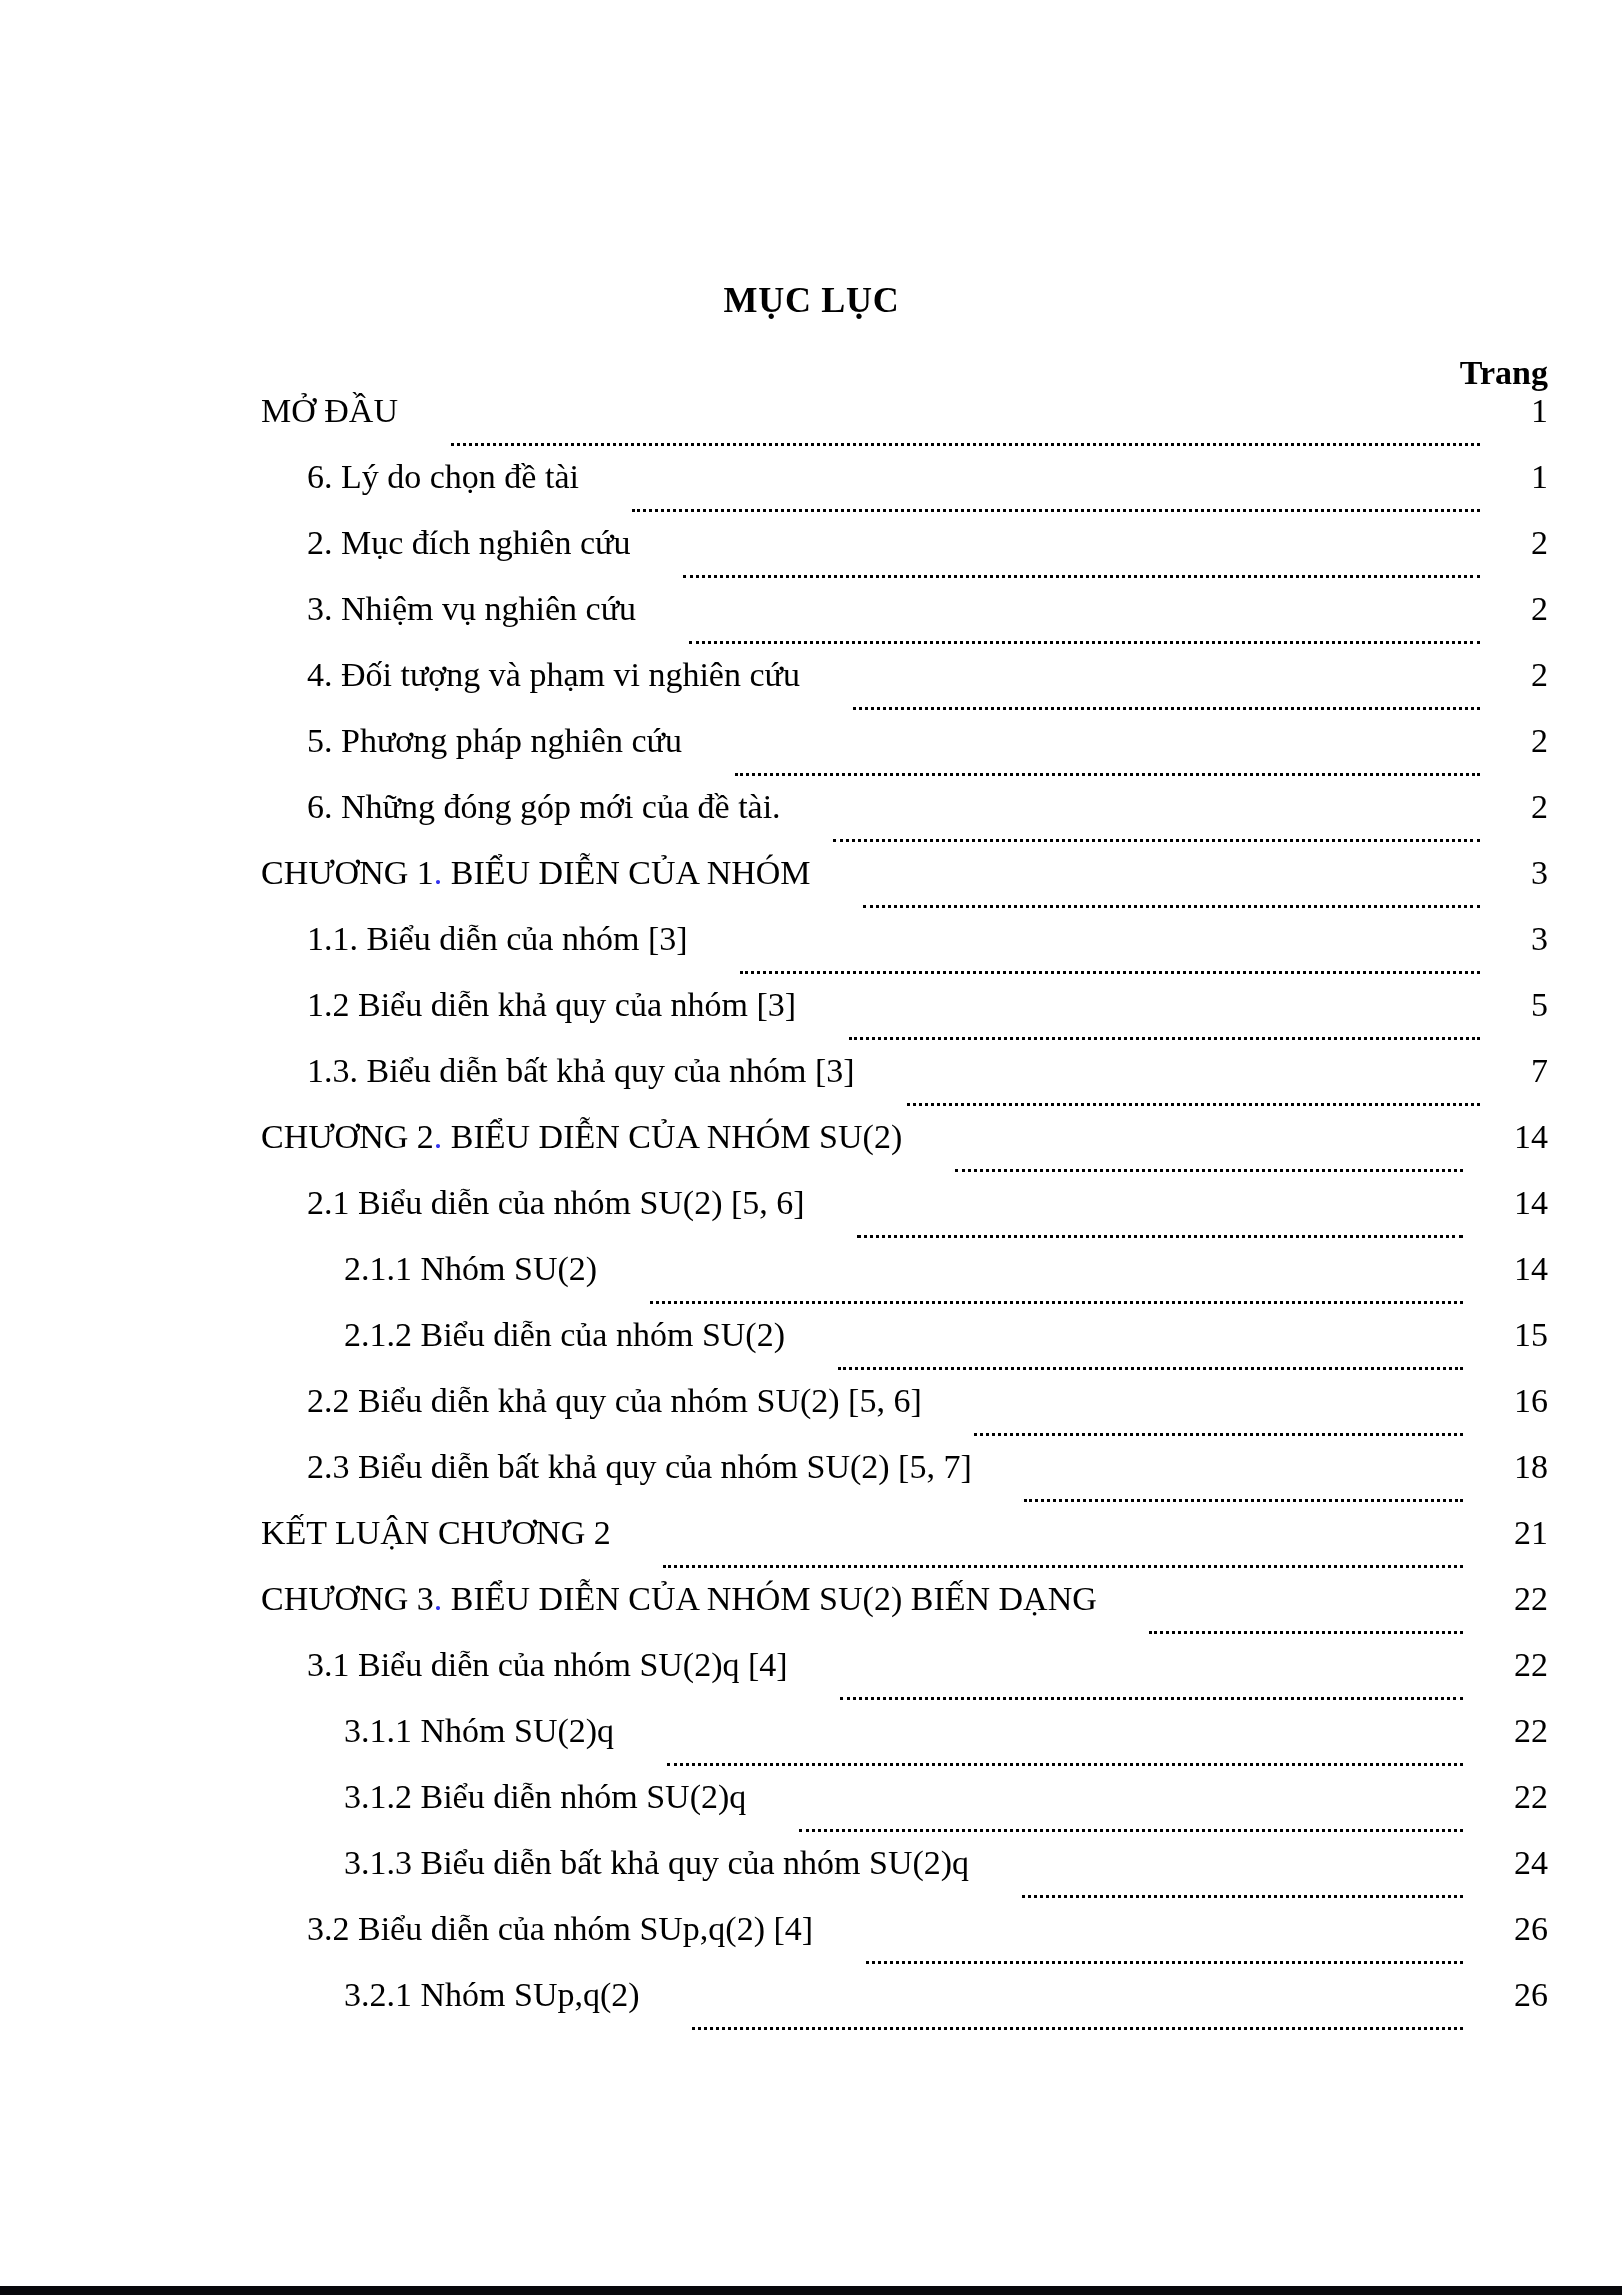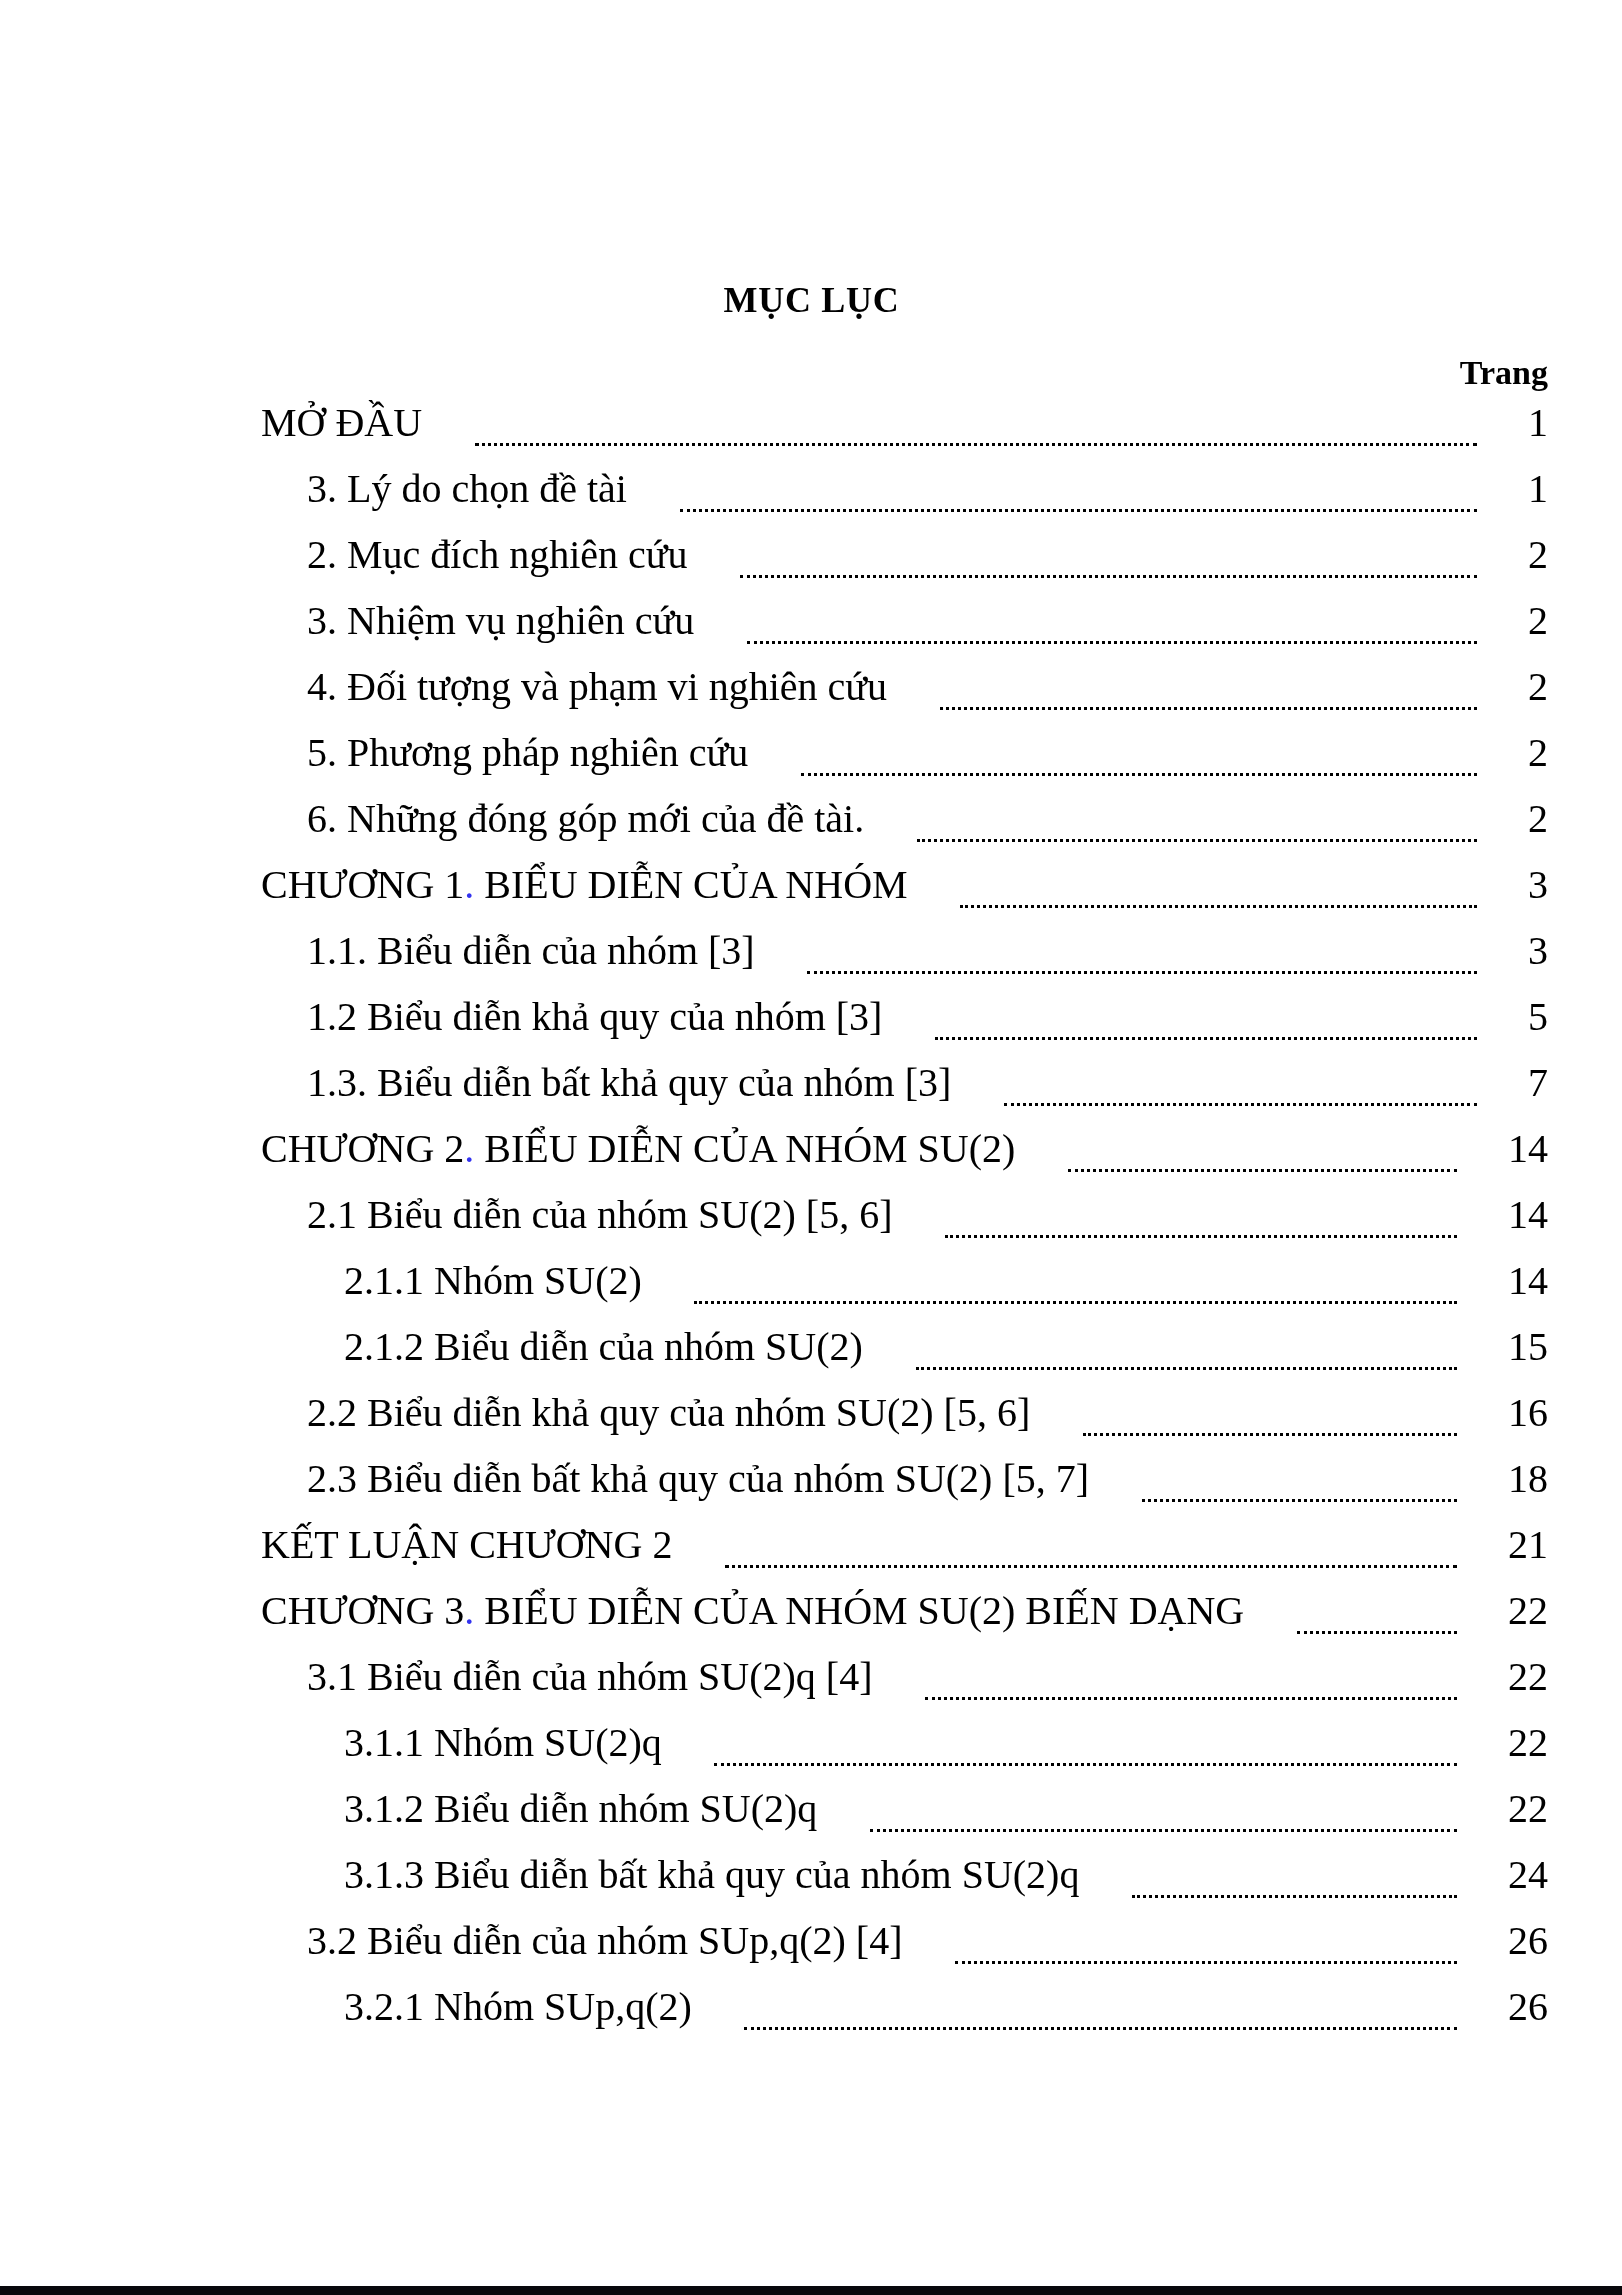--- a/index.html
+++ b/index.html
@@ -29,22 +29,22 @@
     margin-top: 35px;
     font-size: 34px;
     line-height: 35px;
     font-weight: bold;
     text-align: right;
   }
   .toc { margin-top: 0; }
   .toc-row {
     height: 66px;
     display: flex;
-    align-items: center;
-    font-size: 40px;
+    align-items: flex-start;
+    font-size: 34px;
     gap: 44px;
   }
   .toc-row .label { line-height: 42px; white-space: pre; }
   .lvl1 { padding-left: 46px; }
   .lvl2 { padding-left: 83px; }
   .leader {
     flex: 1;
     align-self: flex-end;
     border-bottom: 3.4px dotted #000;
     margin: 0 6.7px 10px 8.7px;
@@ -65,21 +65,21 @@
   <h1 class="title">MỤC LỤC</h1>
   <div class="content">
     <div class="trang">Trang</div>
     <div class="toc">
         <div class="toc-row lvl0">
     <span class="label"><span class="t-pre"></span><span class="t-dot" style="color: rgb(51, 51, 240);"></span><span class="t-post">MỞ ĐẦU</span></span>
     <span class="leader"></span>
     <span class="t-page">1</span>
   </div>
         <div class="toc-row lvl1">
-    <span class="label"><span class="t-pre"></span><span class="t-dot" style="color: rgb(51, 51, 240);"></span><span class="t-post">3. Lý do chọn đề tài</span></span>
+    <span class="label"><span class="t-pre"></span><span class="t-dot" style="color: rgb(51, 51, 240);"></span><span class="t-post">6. Lý do chọn đề tài</span></span>
     <span class="leader"></span>
     <span class="t-page">1</span>
   </div>
         <div class="toc-row lvl1">
     <span class="label"><span class="t-pre"></span><span class="t-dot" style="color: rgb(51, 51, 240);"></span><span class="t-post">2. Mục đích nghiên cứu</span></span>
     <span class="leader"></span>
     <span class="t-page">2</span>
   </div>
         <div class="toc-row lvl1">
     <span class="label"><span class="t-pre"></span><span class="t-dot" style="color: rgb(51, 51, 240);"></span><span class="t-post">3. Nhiệm vụ nghiên cứu</span></span>

